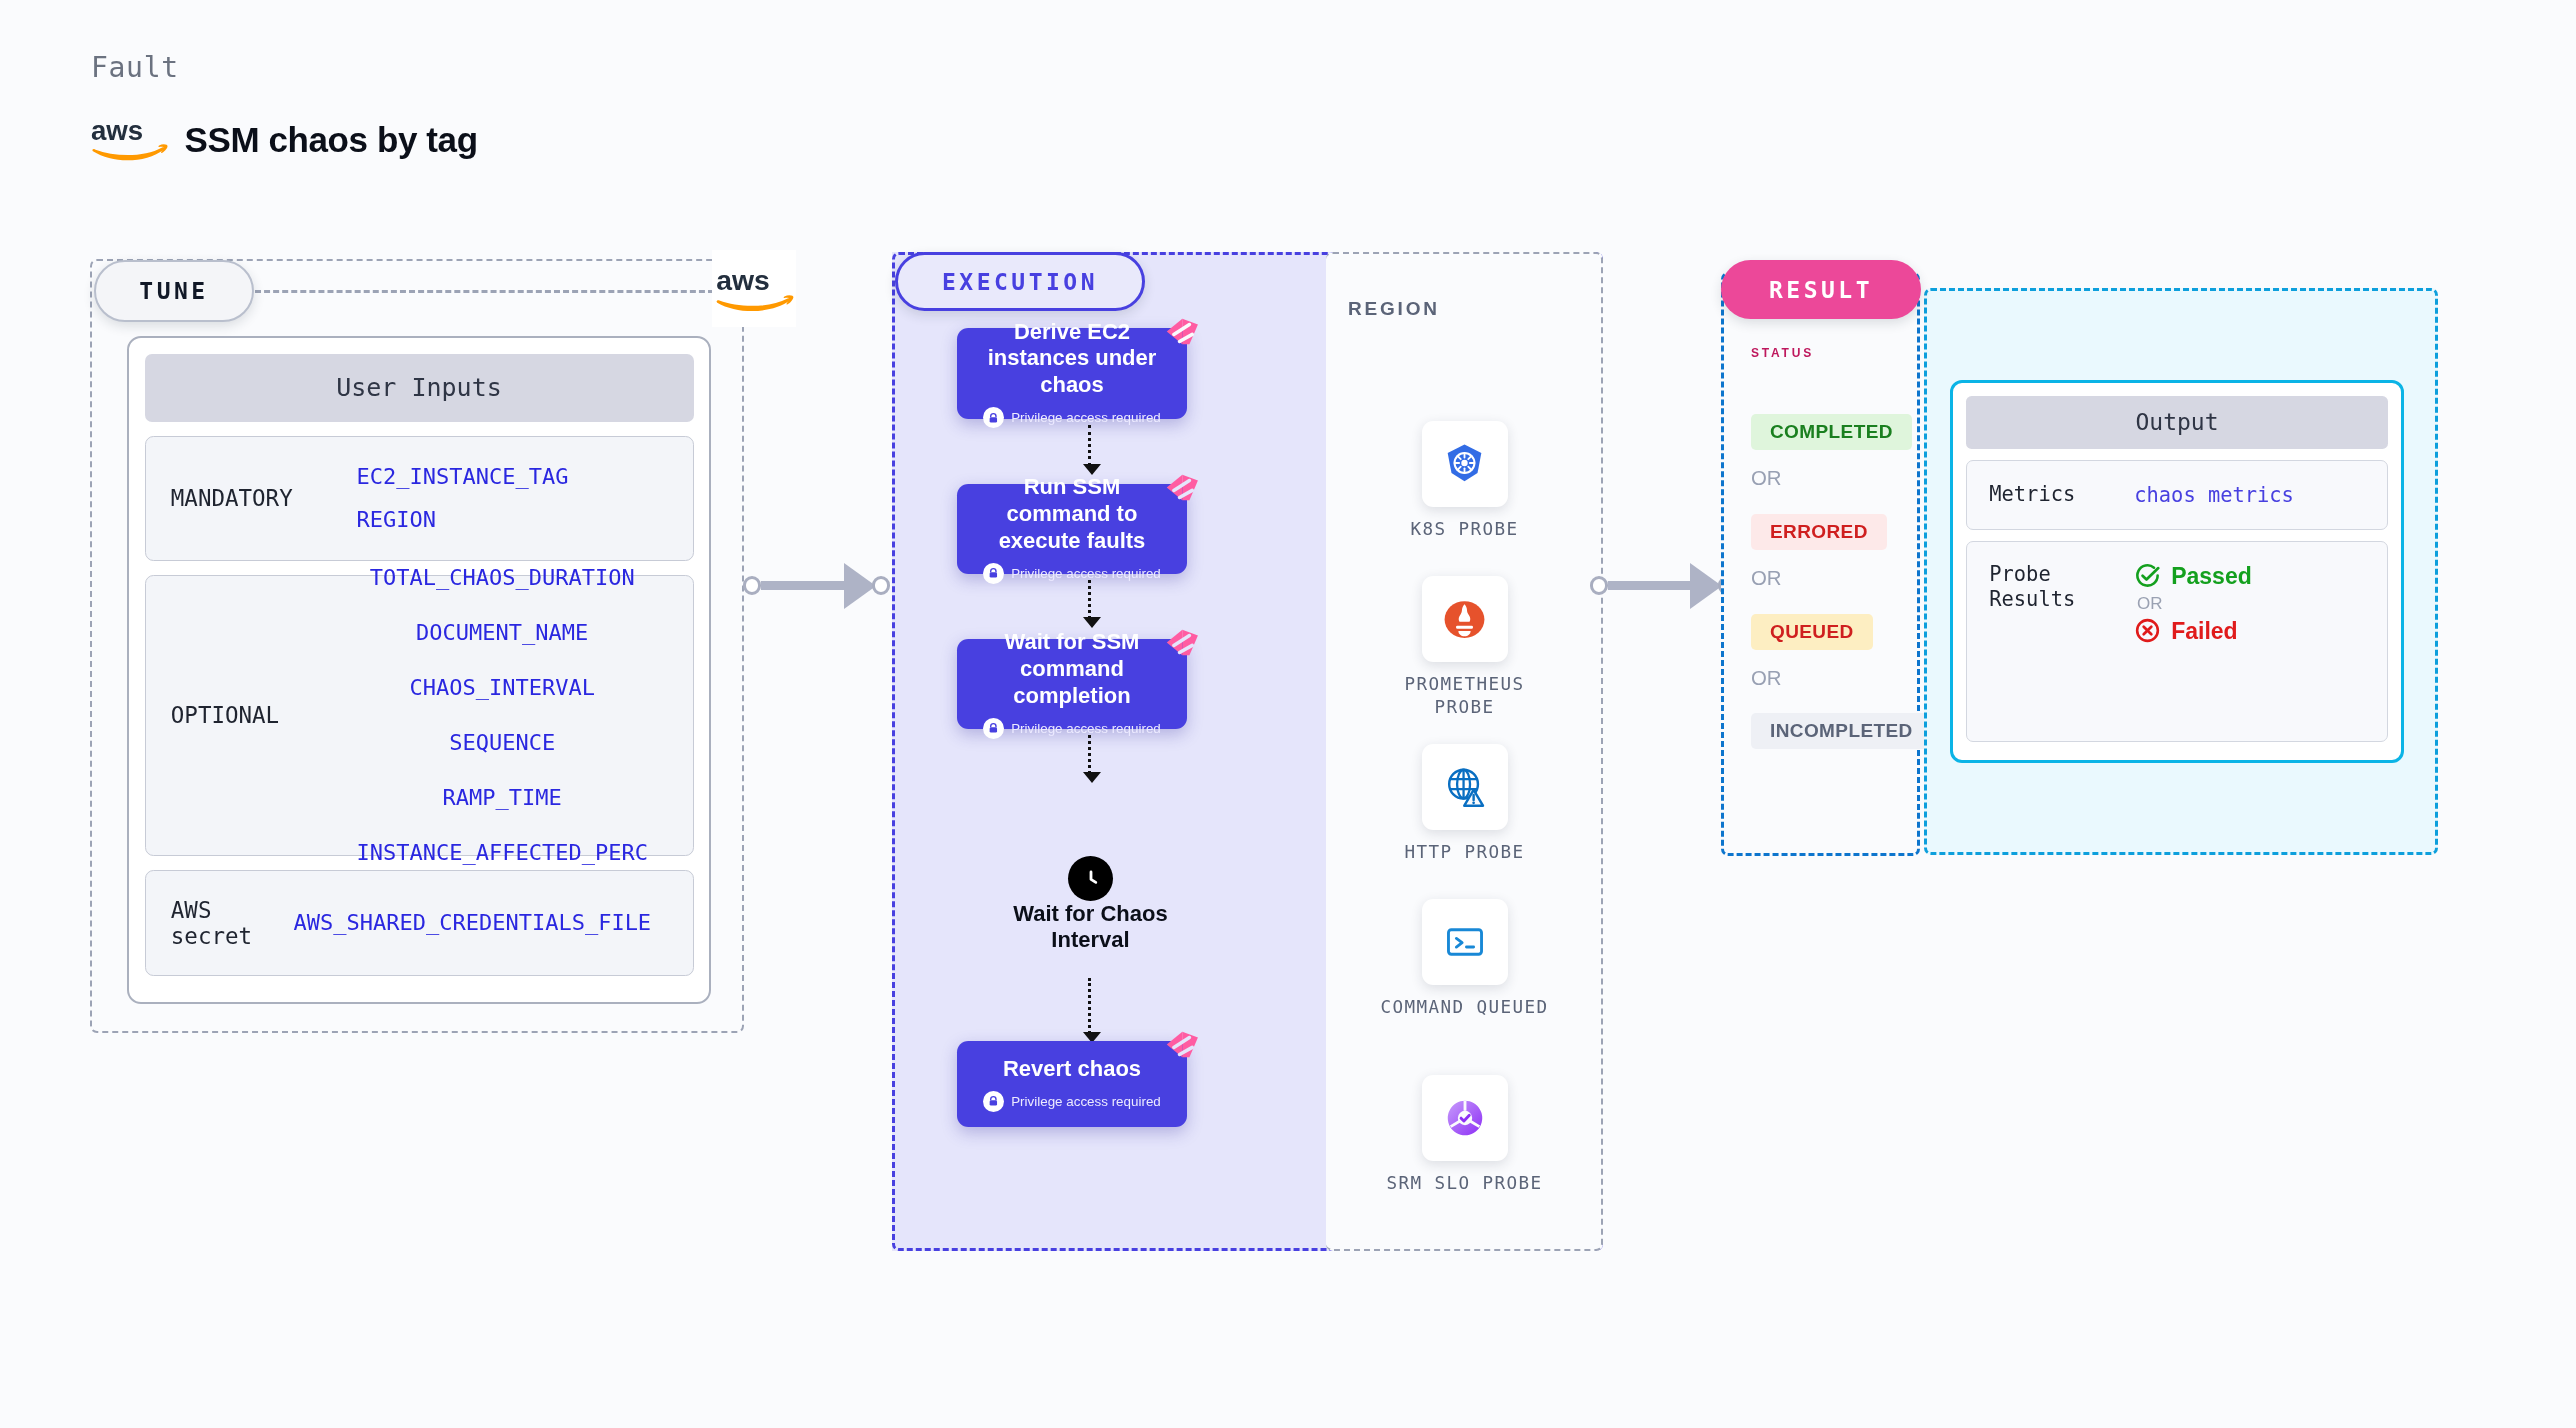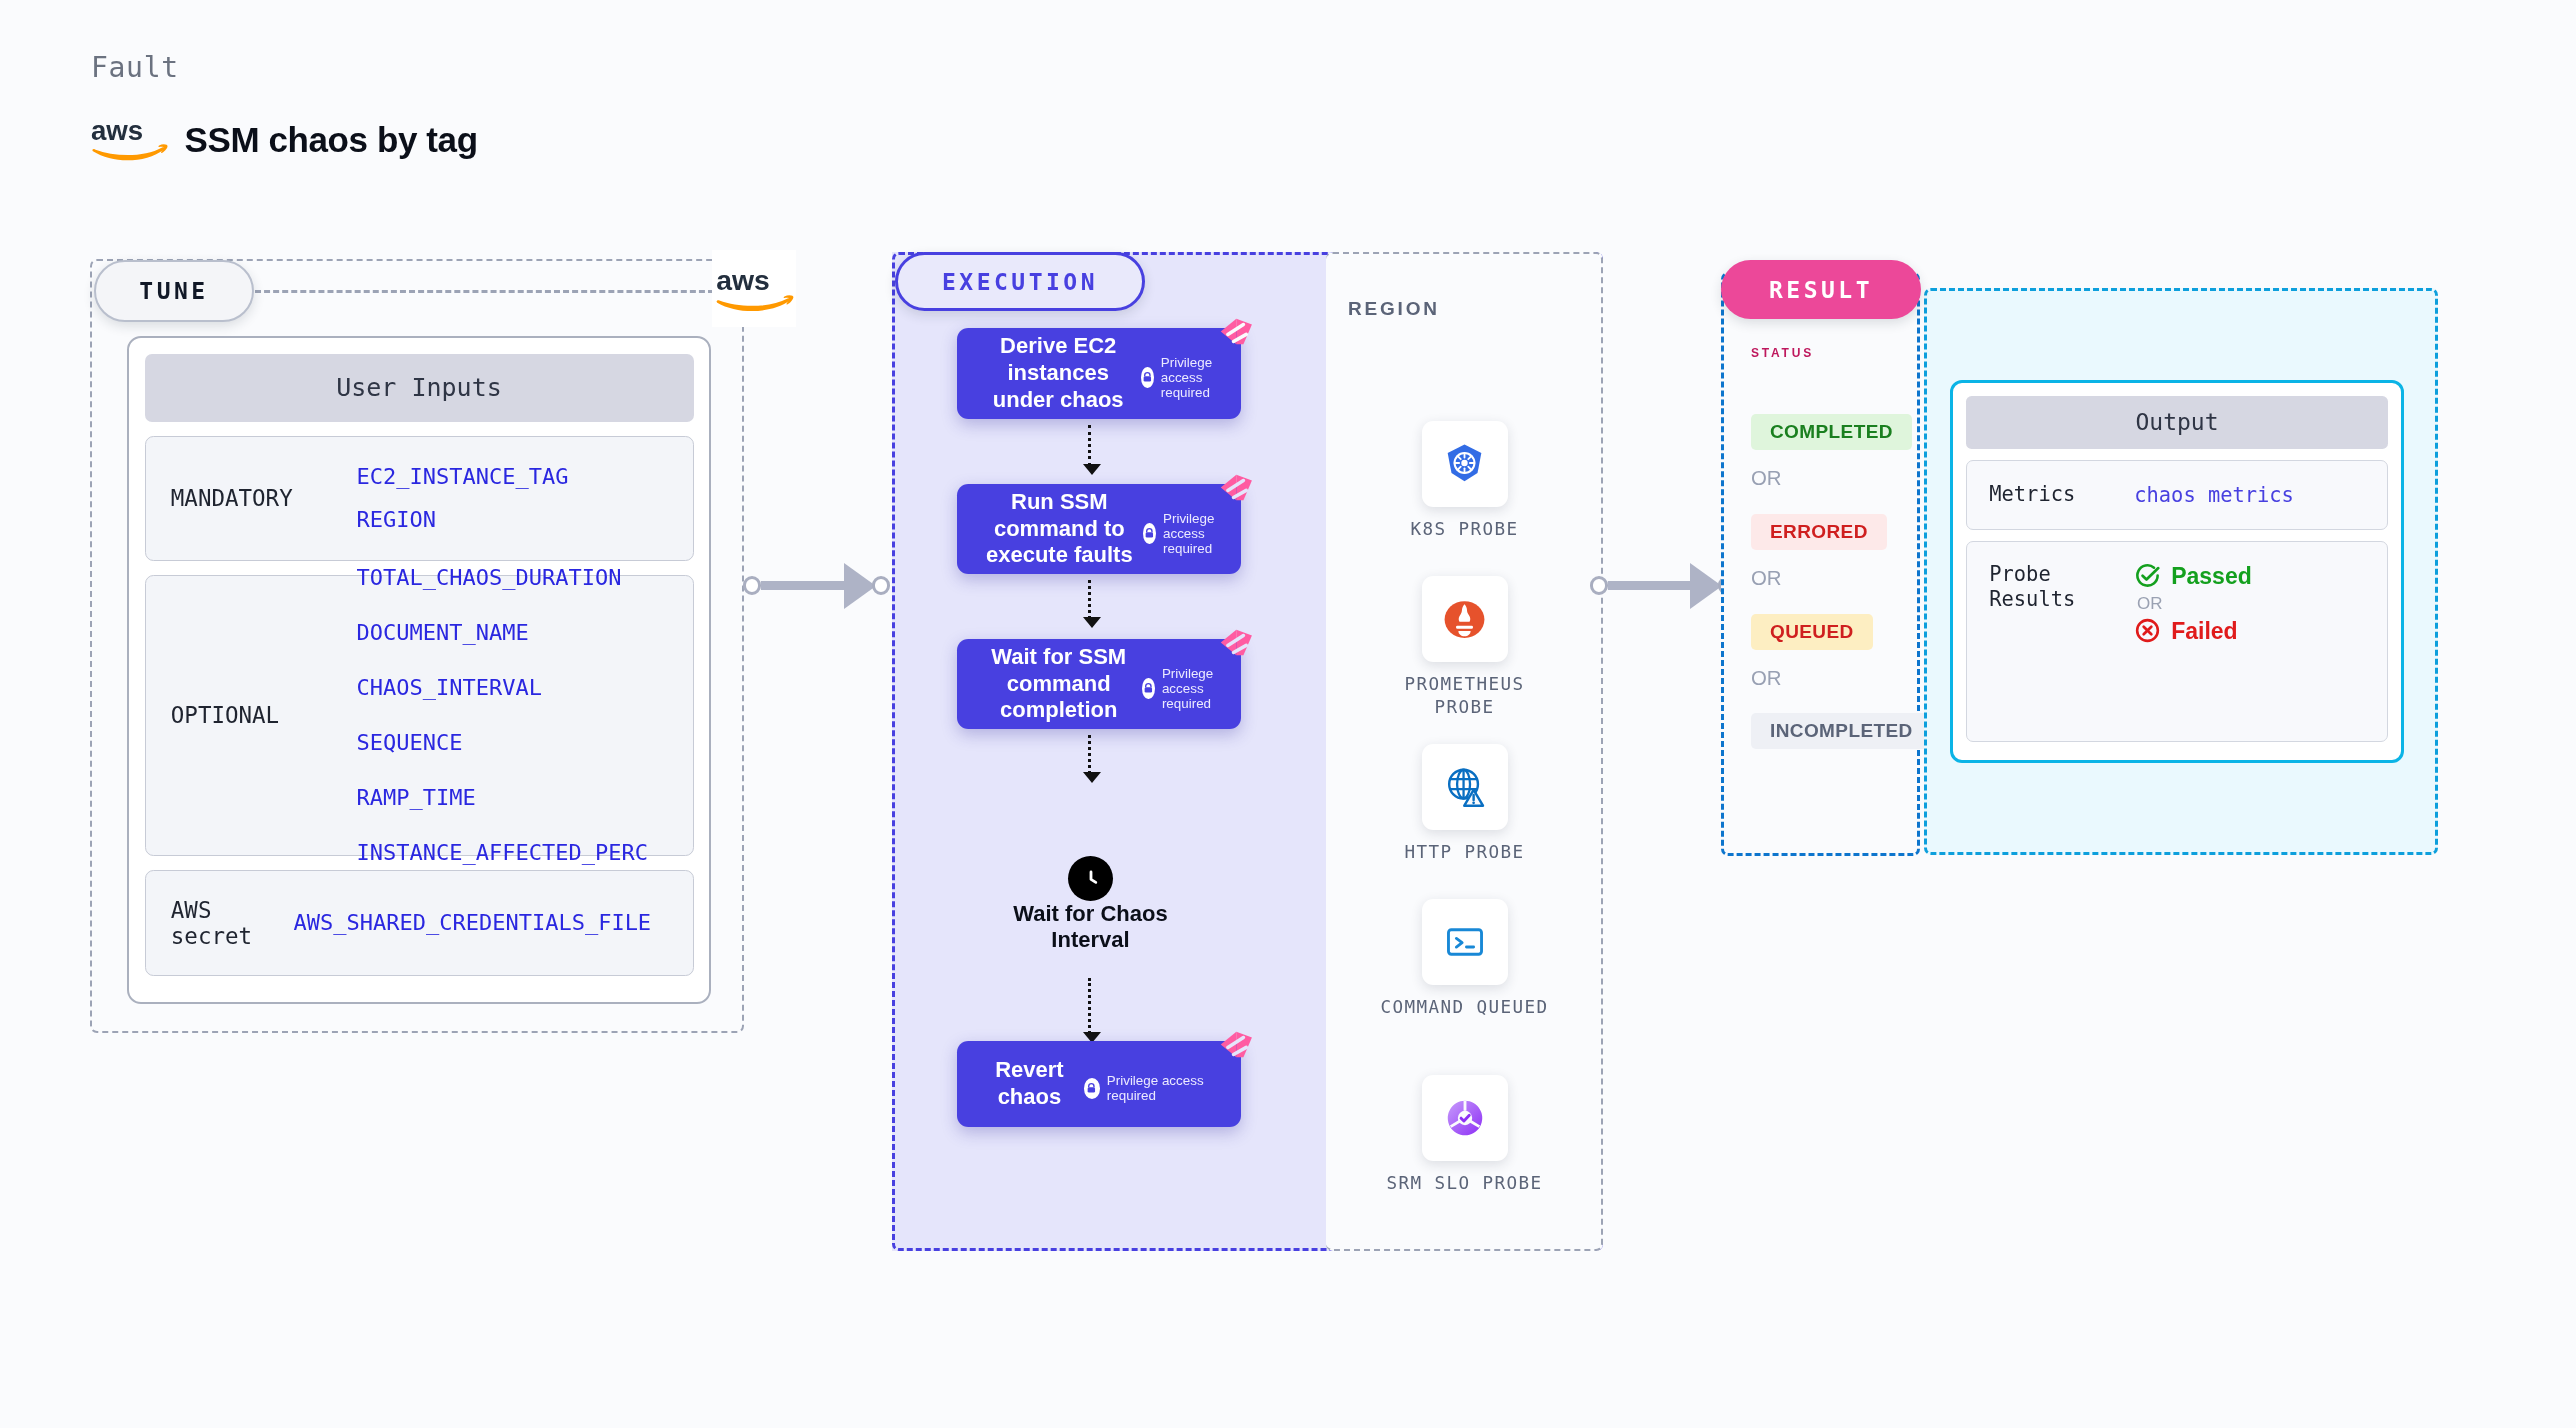--- a/index.html
+++ b/index.html
@@ -82,22 +82,22 @@
     align-items: center; gap: 11.3px; left: 1373px; }
   .probe-tile { width: 86px; height: 86px; background: #fff; border-radius: 11.3px;
     box-shadow: 0 3.5px 11.3px rgba(30,41,59,.13); display: flex; align-items: center; justify-content: center; }
   .probe-name { font-family: "DejaVu Sans Mono", monospace; font-size: 17.6px;
     letter-spacing: 1.4px; color: #5b6478; text-align: center; line-height: 1.3; }
 
   
   .flow-node {
     position: absolute; background: #4840e0; border-radius: 11.3px;
     box-shadow: 0 5.6px 15.5px rgba(55,48,163,.28);
-    display: flex; flex-direction: row; align-items: center; 
-    padding: 9.9px 18.3px; left: 957px; width: 284px;
+    display: flex; flex-direction: column; align-items: center; justify-content: center;
+    padding: 9.9px 18.3px; left: 957px; width: 230px;
   }
   .flow-title { color: #fff; font-size: 22px; font-weight: 700; text-align: center; line-height: 1.22; }
   .flow-priv { display: flex; align-items: center; gap: 7px; margin-top: 8.4px; }
   .lock-badge { width: 21px; height: 21px; border-radius: 50%; background: #fff;
     display: flex; align-items: center; justify-content: center; }
   .priv-text { color: #eceaff; font-size: 13.4px; }
   .corner-harness { position: absolute; right: -11.3px; top: -12px; width: 37px; height: 34px; }
 
   .dot-arrow { position: absolute; left: 1088px; width: 2.8px; border-left: 3.5px dotted #111;
     }
@@ -186,21 +186,21 @@
     <div class="input-group" style="height:125px;">
       <div class="group-label">MANDATORY</div>
       <div class="group-values">
         <div class="param">EC2_INSTANCE_TAG</div>
         <div class="param">REGION</div>
       </div>
     </div>
 
     <div class="input-group" style="height:281px;">
       <div class="group-label">OPTIONAL</div>
-      <div class="group-values" style="gap:30px;">
+      <div class="group-values" style="gap:30px;align-items:center;">
         <div class="param">TOTAL_CHAOS_DURATION</div>
         <div class="param">DOCUMENT_NAME</div>
         <div class="param">CHAOS_INTERVAL</div>
         <div class="param">SEQUENCE</div>
         <div class="param">RAMP_TIME</div>
         <div class="param">INSTANCE_AFFECTED_PERC</div>
       </div>
     </div>
 
     <div class="input-group" style="height:106px;">

